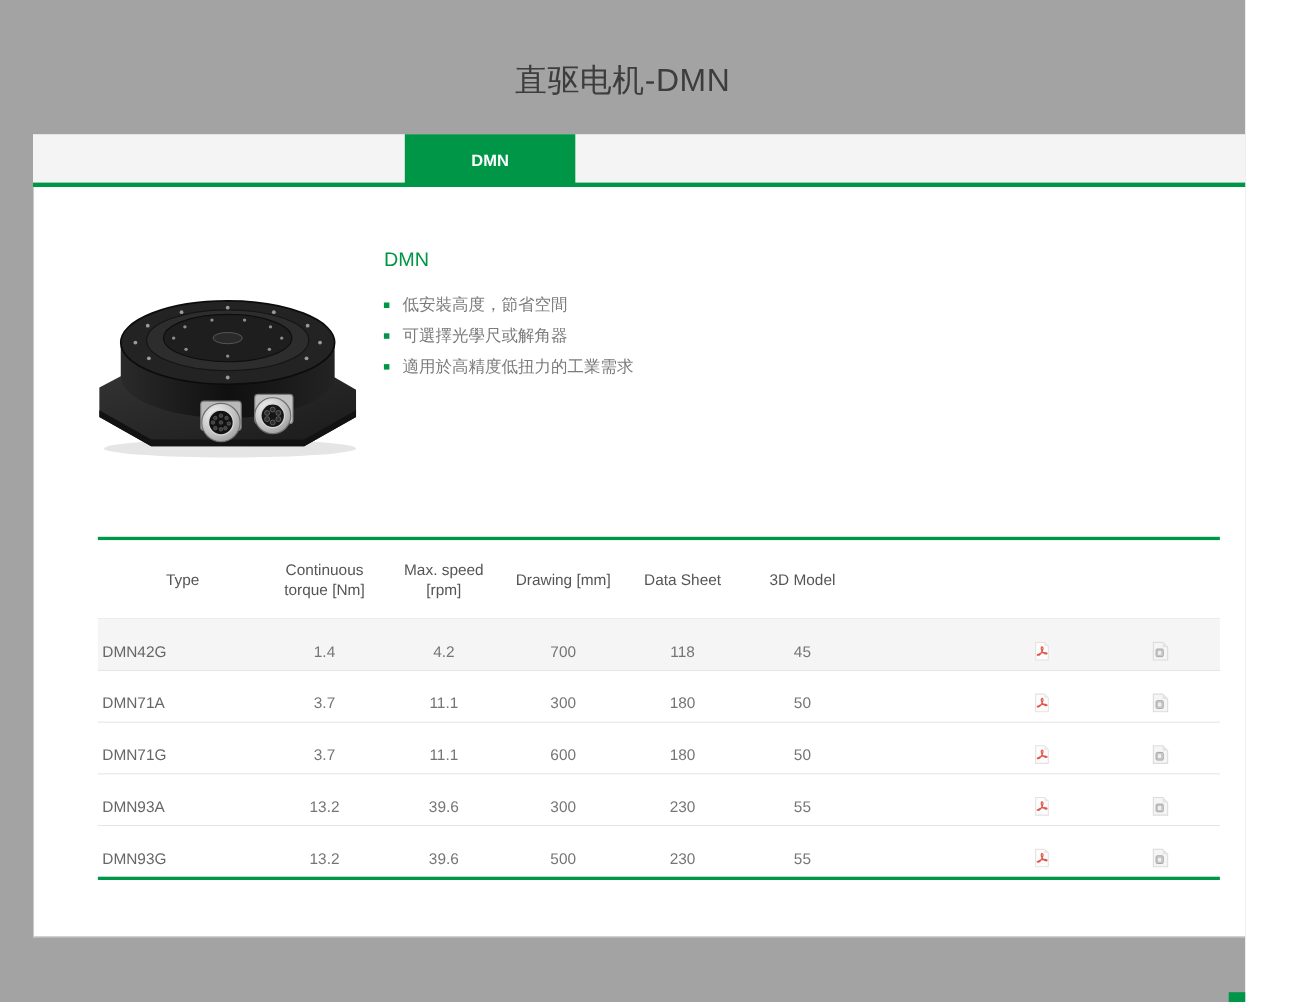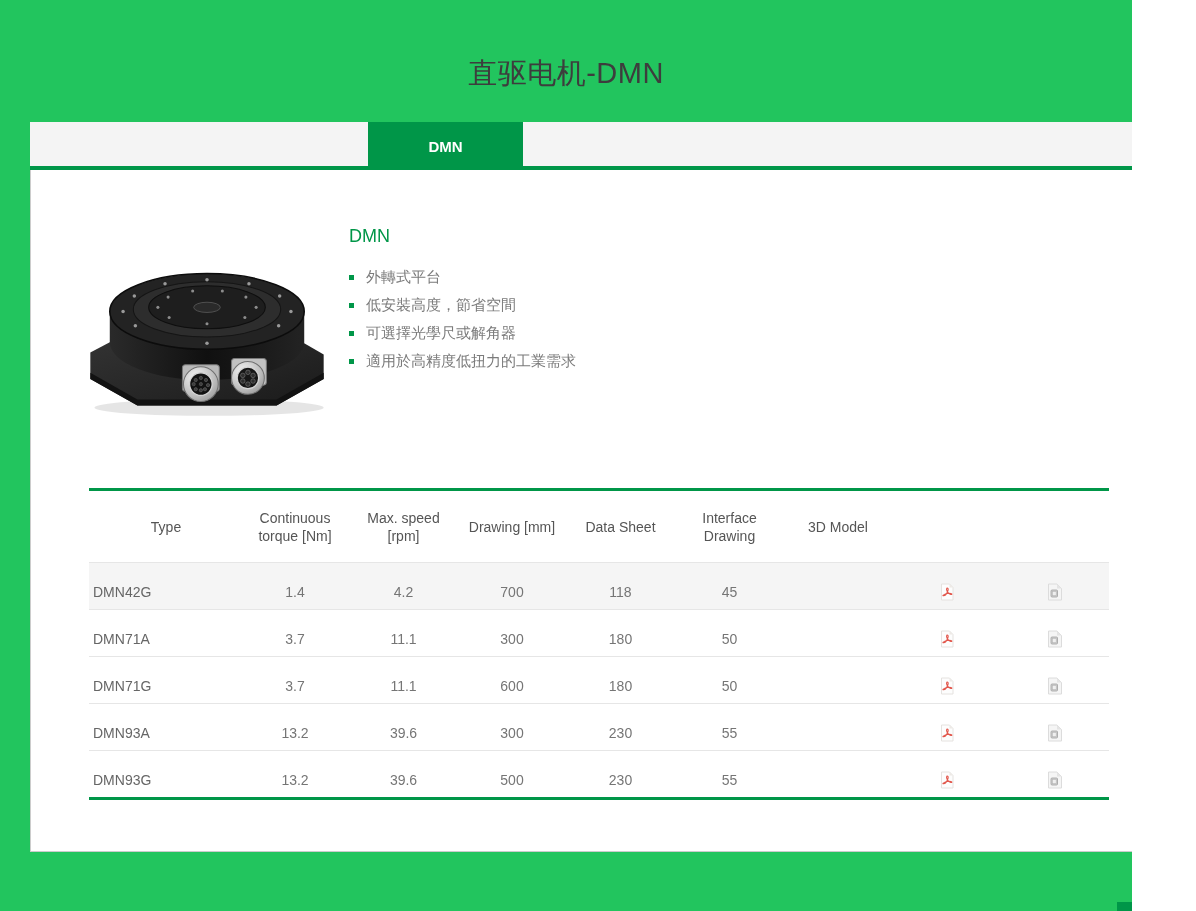--- a/index.html
+++ b/index.html
@@ -1,17 +1,17 @@
 <!DOCTYPE html>
 <html><head>
 <meta charset="utf-8">
 <style>
   html,body{margin:0;padding:0;background:#ffffff;}
   .screen{
-    position:relative;width:1132px;height:911px;overflow:hidden;background:#22c55e;
+    position:relative;width:1132px;height:911px;overflow:hidden;background:#a3a3a3;
     font-family:"Liberation Sans","DejaVu Sans",sans-serif;
   }
   .page-title{
     position:absolute;top:54px;left:0;width:100%;text-align:center;
     font-size:29px;color:#3d3d3d;font-weight:500;letter-spacing:.5px;
   }
   
   .tabbar{
     position:absolute;left:30px;top:122px;width:1135px;height:44px;
     background:#f4f4f4;border-bottom:4px solid #009648;
@@ -148,45 +148,40 @@
             <circle cx="163" cy="118.5" r="2.2"></circle>
         </g>
       </g>
     </svg>
 
     <div class="product-info">
       <h3 class="product-heading">DMN</h3>
       <ul class="features">
         <li>
             <span class="bullet"></span>
-            <span>外轉式平台</span>
-          </li>
-        <li>
-            <span class="bullet"></span>
             <span>低安裝高度，節省空間</span>
           </li>
         <li>
             <span class="bullet"></span>
             <span>可選擇光學尺或解角器</span>
           </li>
         <li>
             <span class="bullet"></span>
             <span>適用於高精度低扭力的工業需求</span>
           </li>
       </ul>
     </div>
 
     <div class="spec-table">
       <div class="thead">
         <div class="th type">Type</div>
         <div class="th">Continuous torque [Nm]</div>
         <div class="th">Max. speed [rpm]</div>
         <div class="th">Drawing [mm]</div>
         <div class="th">Data Sheet</div>
-        <div class="th">Interface Drawing</div>
         <div class="th">3D Model</div>
       </div>
 
       <div class="tr highlight">
         <div class="td type">DMN42G</div>
         <div class="td">1.4</div>
         <div class="td">4.2</div>
         <div class="td">700</div>
         <div class="td">118</div>
         <div class="td">45</div>

